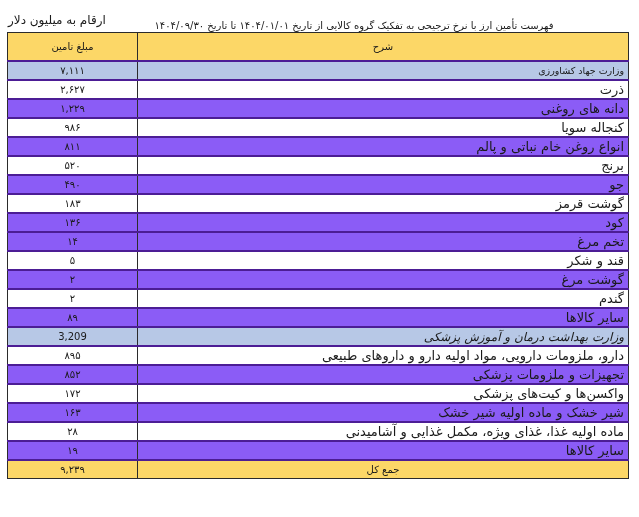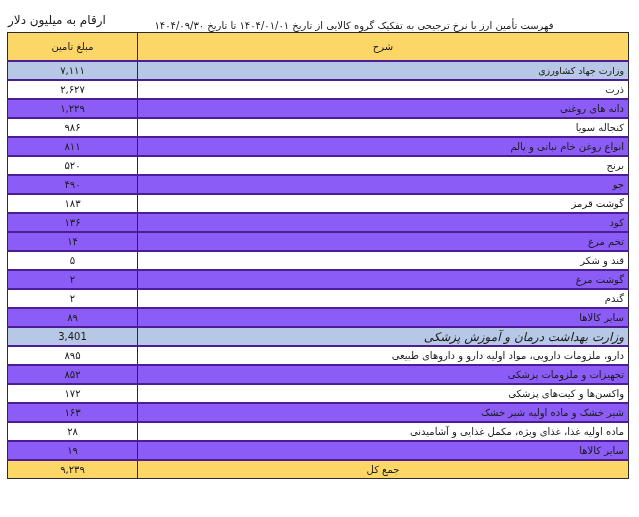--- a/index.html
+++ b/index.html
@@ -1,20 +1,20 @@
 <!DOCTYPE html>
 <html><head>
 <meta charset="utf-8">
 <style>
   html, body { margin:0; padding:0; background:#ffffff; }
   body { width:639px; height:517px; position:relative; overflow:hidden; font-family:"DejaVu Sans", sans-serif; color:#1a1a1a; }
   .title { position:absolute; top:20px; right:55px; width:460px; text-align:center; font-size:10px; direction:rtl; white-space:nowrap; }
   .unit { position:absolute; top:13px; left:8px; font-size:12px; direction:rtl; white-space:nowrap; }
   table { position:absolute; top:32px; left:7px; width:622px; border-collapse:collapse; table-layout:fixed; direction:ltr; }
-  td { border:1px solid #2b2b2b; padding:0 4px; height:17px; font-size:10px; overflow:hidden; white-space:nowrap; }
+  td { border:1px solid #2b2b2b; padding:0 4px; height:17px; font-size:13px; overflow:hidden; white-space:nowrap; }
   tr.row td { border-top:2px solid #4c1d95; }
   td.val { width:121px; text-align:center; font-size:10px; }
   td.desc { text-align:right; direction:rtl; }
   tr.head td { background:#fcd767; height:27px; text-align:center; font-size:10px; }
   tr.ministry td { background:#b7c8e6; }
   tr.ministry td.desc { font-size:9.5px; }
   tr.ministry.big td.desc { font-size:12px;font-style:italic; }
   tr.grey td { background:#8b5cf6; }
   tr.white td { background:#ffffff; }
   tr.total td { background:#fcd767; }
@@ -82,21 +82,21 @@
       </tr>
       <tr class="row white">
         <td class="val">۲</td>
         <td class="desc">گندم</td>
       </tr>
       <tr class="row grey">
         <td class="val">۸۹</td>
         <td class="desc">سایر کالاها</td>
       </tr>
       <tr class="row ministry big">
-        <td class="val">3,401</td>
+        <td class="val">3,209</td>
         <td class="desc">وزارت بهداشت درمان و آموزش پزشکی</td>
       </tr>
       <tr class="row white">
         <td class="val">۸۹۵</td>
         <td class="desc">دارو، ملزومات دارویی، مواد اولیه دارو و داروهای طبیعی</td>
       </tr>
       <tr class="row grey">
         <td class="val">۸۵۲</td>
         <td class="desc">تجهیزات و ملزومات پزشکی</td>
       </tr>

